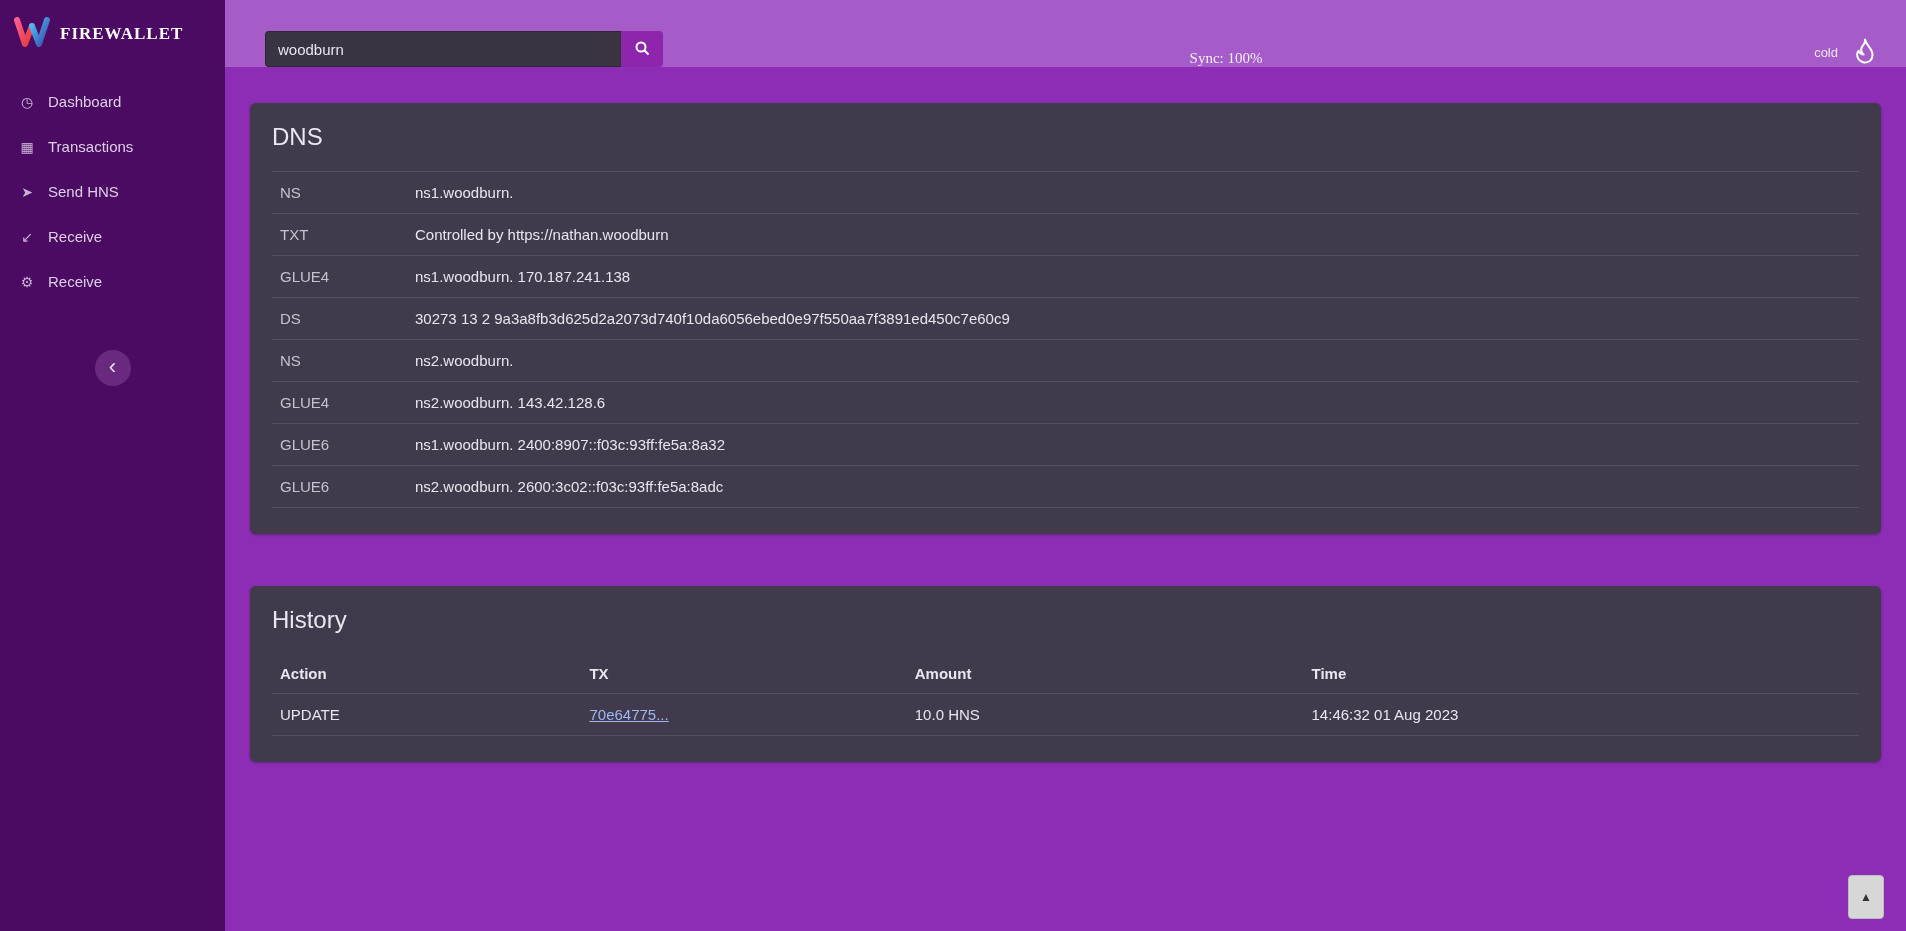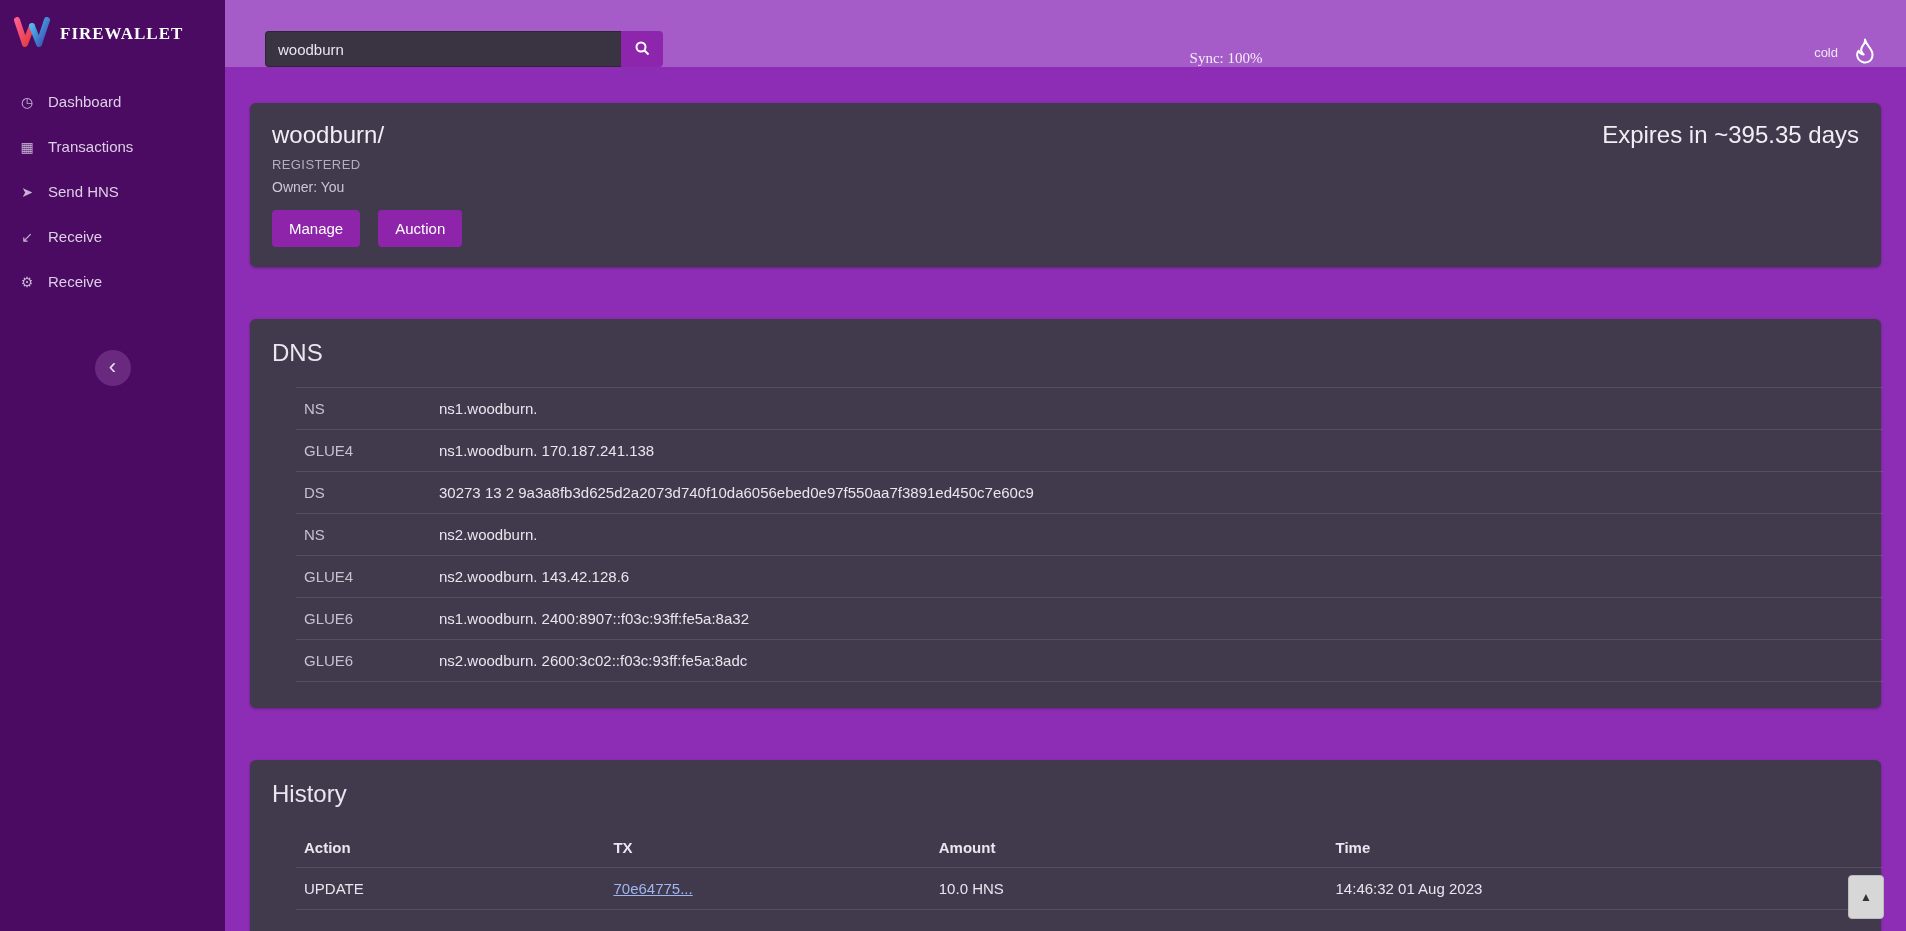--- a/index.html
+++ b/index.html
@@ -49,21 +49,21 @@
   .domain-expiry { font-size:24px; color:#f1edf4; font-weight:400; }
   .domain-status { font-size:13px; color:#b5aec0; margin-top:8px; letter-spacing:.4px; }
   .domain-owner { font-size:14px; color:#cdc6d6; margin-top:7px; }
   .btn-row { margin-top:15px; display:flex; gap:18px; }
   .btn { background:#8e24aa; color:#ffffff; border:none; border-radius:4px; padding:10px 17px;
     font-size:15px; font-family:"Liberation Sans", sans-serif; cursor:pointer; }
 
   
   .section-card { padding:20px 22px 26px; }
   .section-title { font-size:24px; color:#eae6ef; font-weight:400; margin-bottom:20px; }
-  table { width:100%; border-collapse:collapse; font-size:15px;margin-left:24px; }
+  table { width:100%; border-collapse:collapse; font-size:15px; }
   .dns-table td { padding:12px 8px; border-bottom:1px solid rgba(255,255,255,.10); }
   .dns-table tr:first-child td { border-top:1px solid rgba(255,255,255,.10); }
   .dns-table td.k { width:135px; color:#c7c1cf; }
   .dns-table td.v { color:#e9e5ee; }
 
   .hist-table th { text-align:left; padding:11px 8px; color:#eae6ef; font-size:15px; font-weight:bold;
     border-bottom:1px solid rgba(255,255,255,.10); }
   .hist-table td { padding:12px 8px; color:#e9e5ee; border-bottom:1px solid rgba(255,255,255,.10); }
   .tx-link { color:#9fb6f2; text-decoration:underline; cursor:pointer; }
 
@@ -146,40 +146,32 @@
       <span class="wallet-icon">
         <svg width="30" height="30" viewBox="0 0 24 24" fill="none" stroke="#ffffff" stroke-width="1.6" stroke-linecap="round" stroke-linejoin="round">
           <path d="M12 2c1 4-4 5-3 9 .5 2 2 3 2 3s-3 0-4-3c-2 2-2 7 3 9 4 1.5 8-1 8-6 0-5-5-7-6-12z"></path>
         </svg>
       </span>
     </div>
   </header>
 
   <main class="main">
 
-    <section class="card domain-card">
-      <div class="domain-head">
-        <h1 class="domain-title">woodburn/</h1>
-        <span class="domain-expiry">Expires in ~395.35 days</span>
-      </div>
-      <div class="domain-status">REGISTERED</div>
-      <div class="domain-owner">Owner: You</div>
-      <div class="btn-row">
-        <button class="btn">Manage</button>
-        <button class="btn">Auction</button>
-      </div>
-    </section>
 
     <section class="card section-card">
       <h2 class="section-title">DNS</h2>
       <table class="dns-table">
         <tbody>
           <tr>
             <td class="k">NS</td>
             <td class="v">ns1.woodburn.</td>
+          </tr>
+          <tr>
+            <td class="k">TXT</td>
+            <td class="v">Controlled by https://nathan.woodburn</td>
           </tr>
           <tr>
             <td class="k">GLUE4</td>
             <td class="v">ns1.woodburn. 170.187.241.138</td>
           </tr>
           <tr>
             <td class="k">DS</td>
             <td class="v">30273 13 2 9a3a8fb3d625d2a2073d740f10da6056ebed0e97f550aa7f3891ed450c7e60c9</td>
           </tr>
           <tr>

